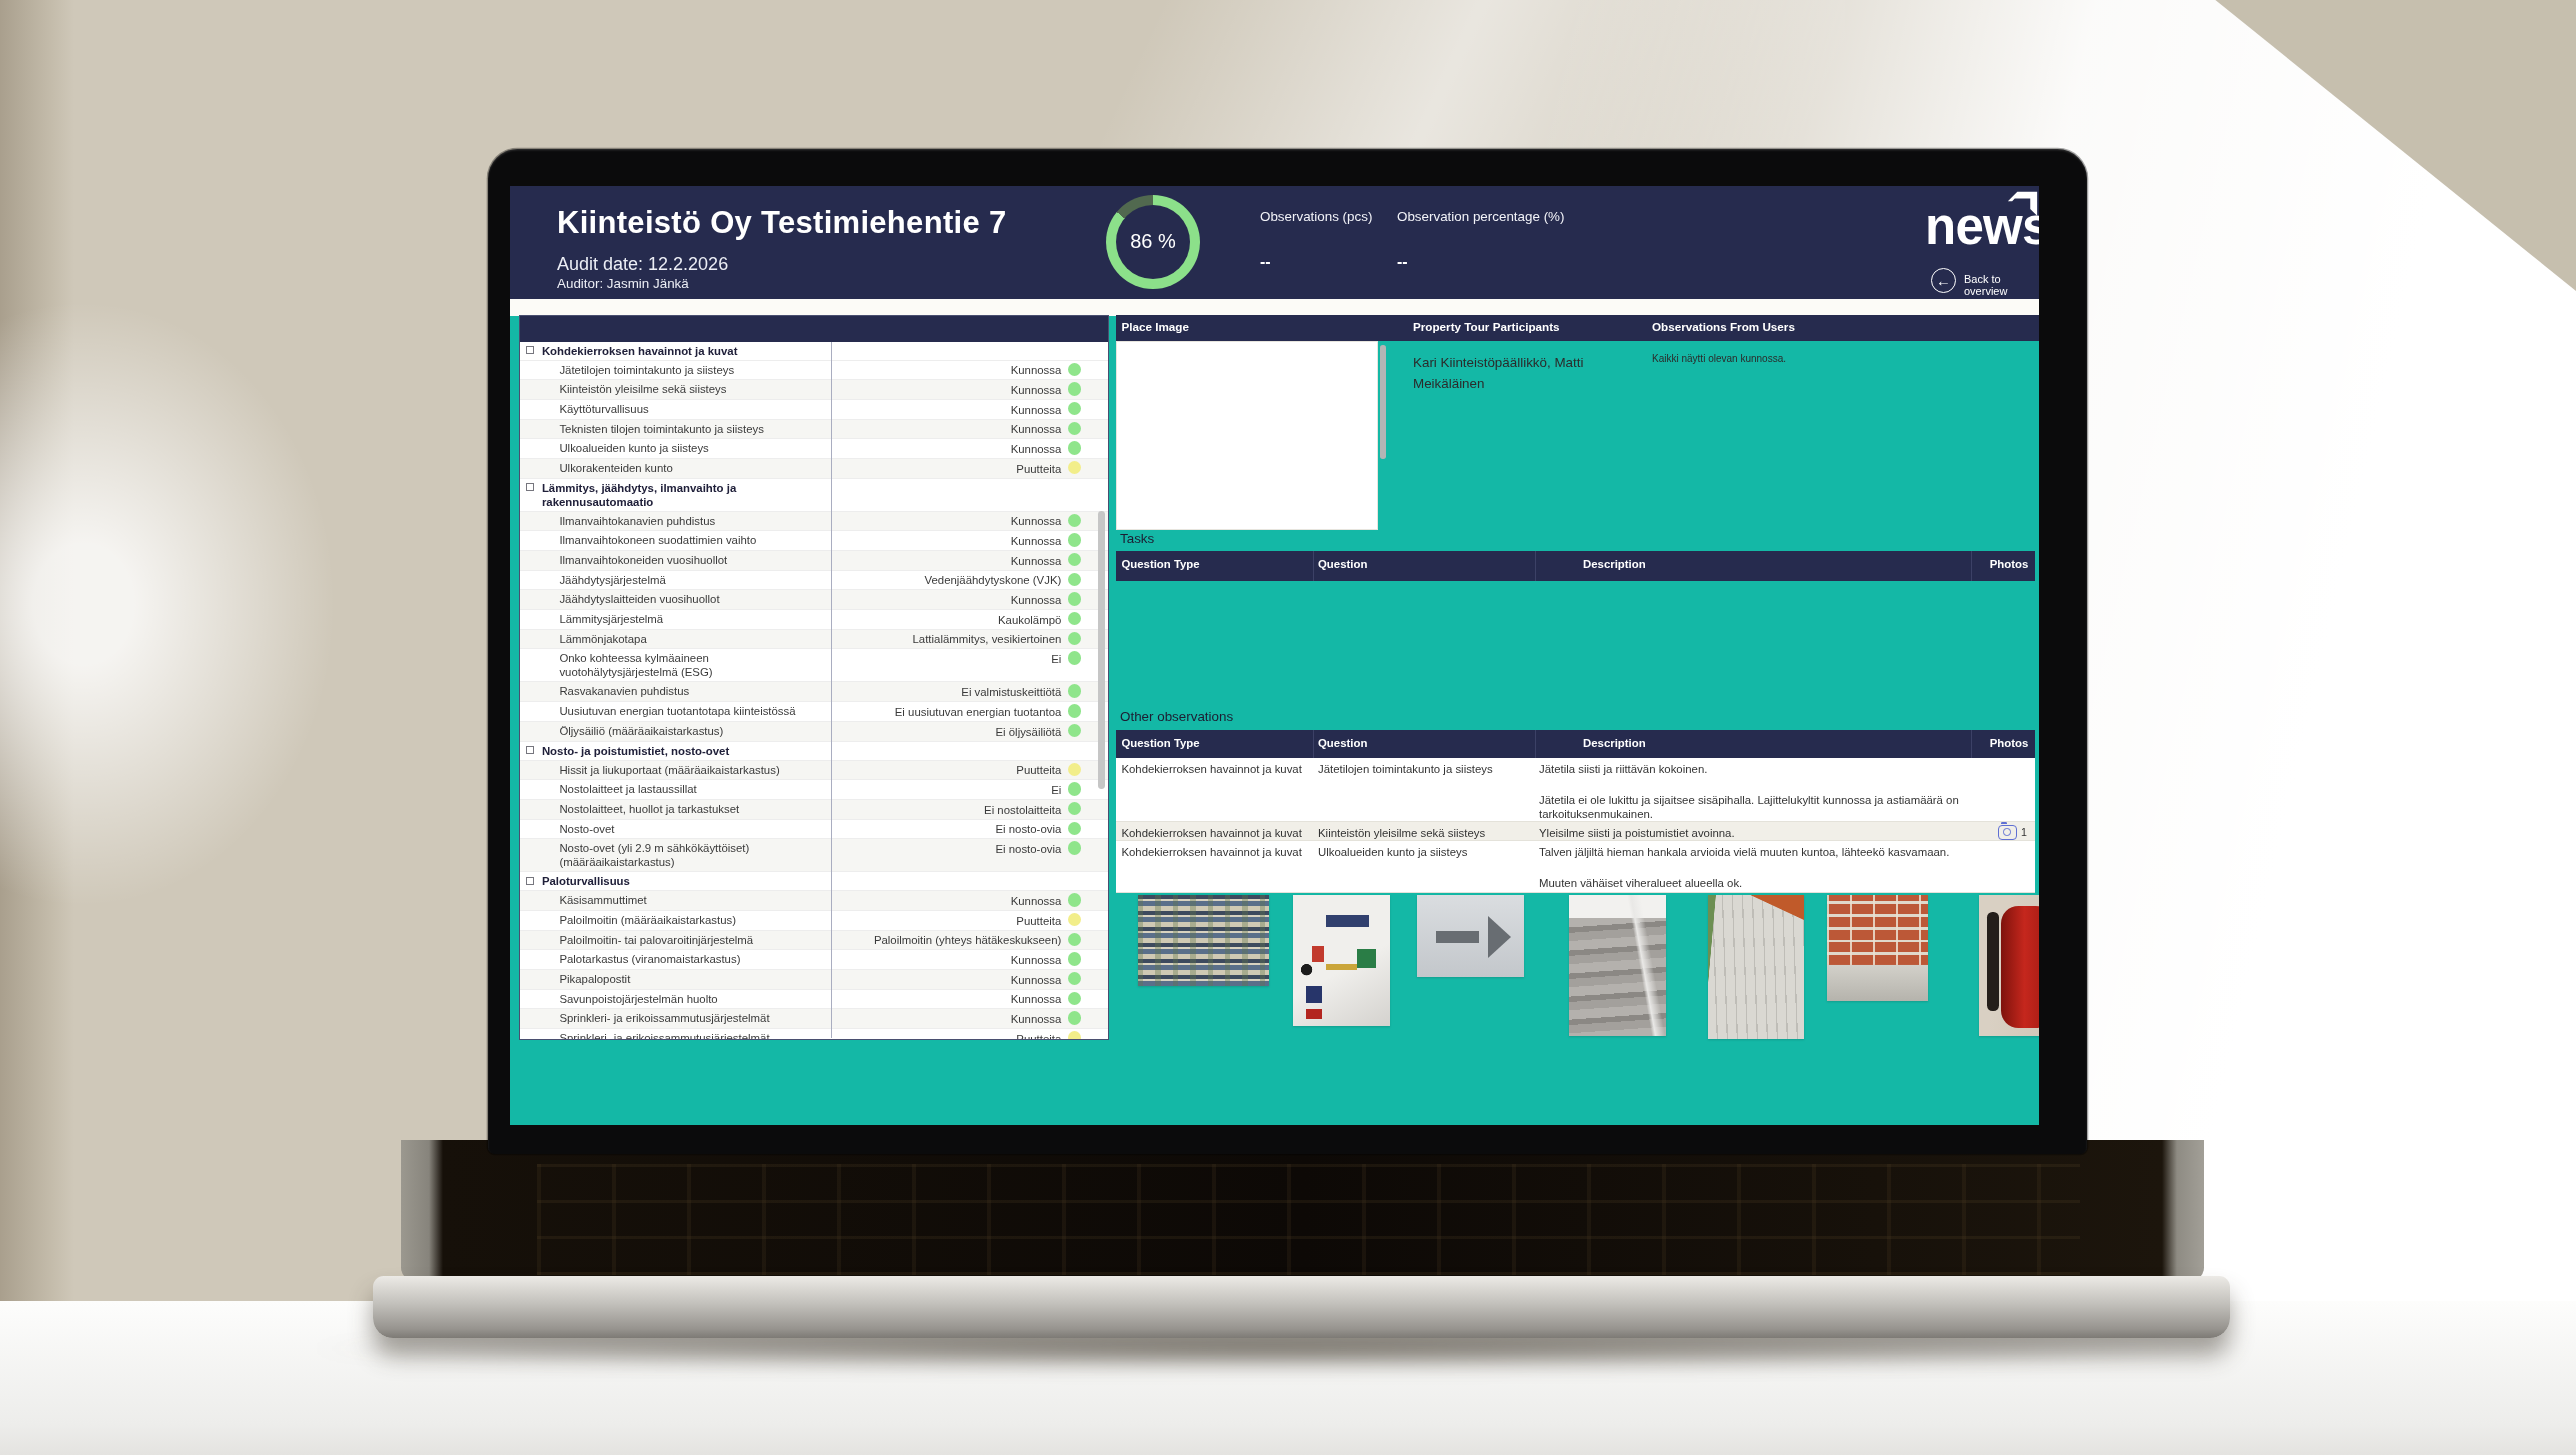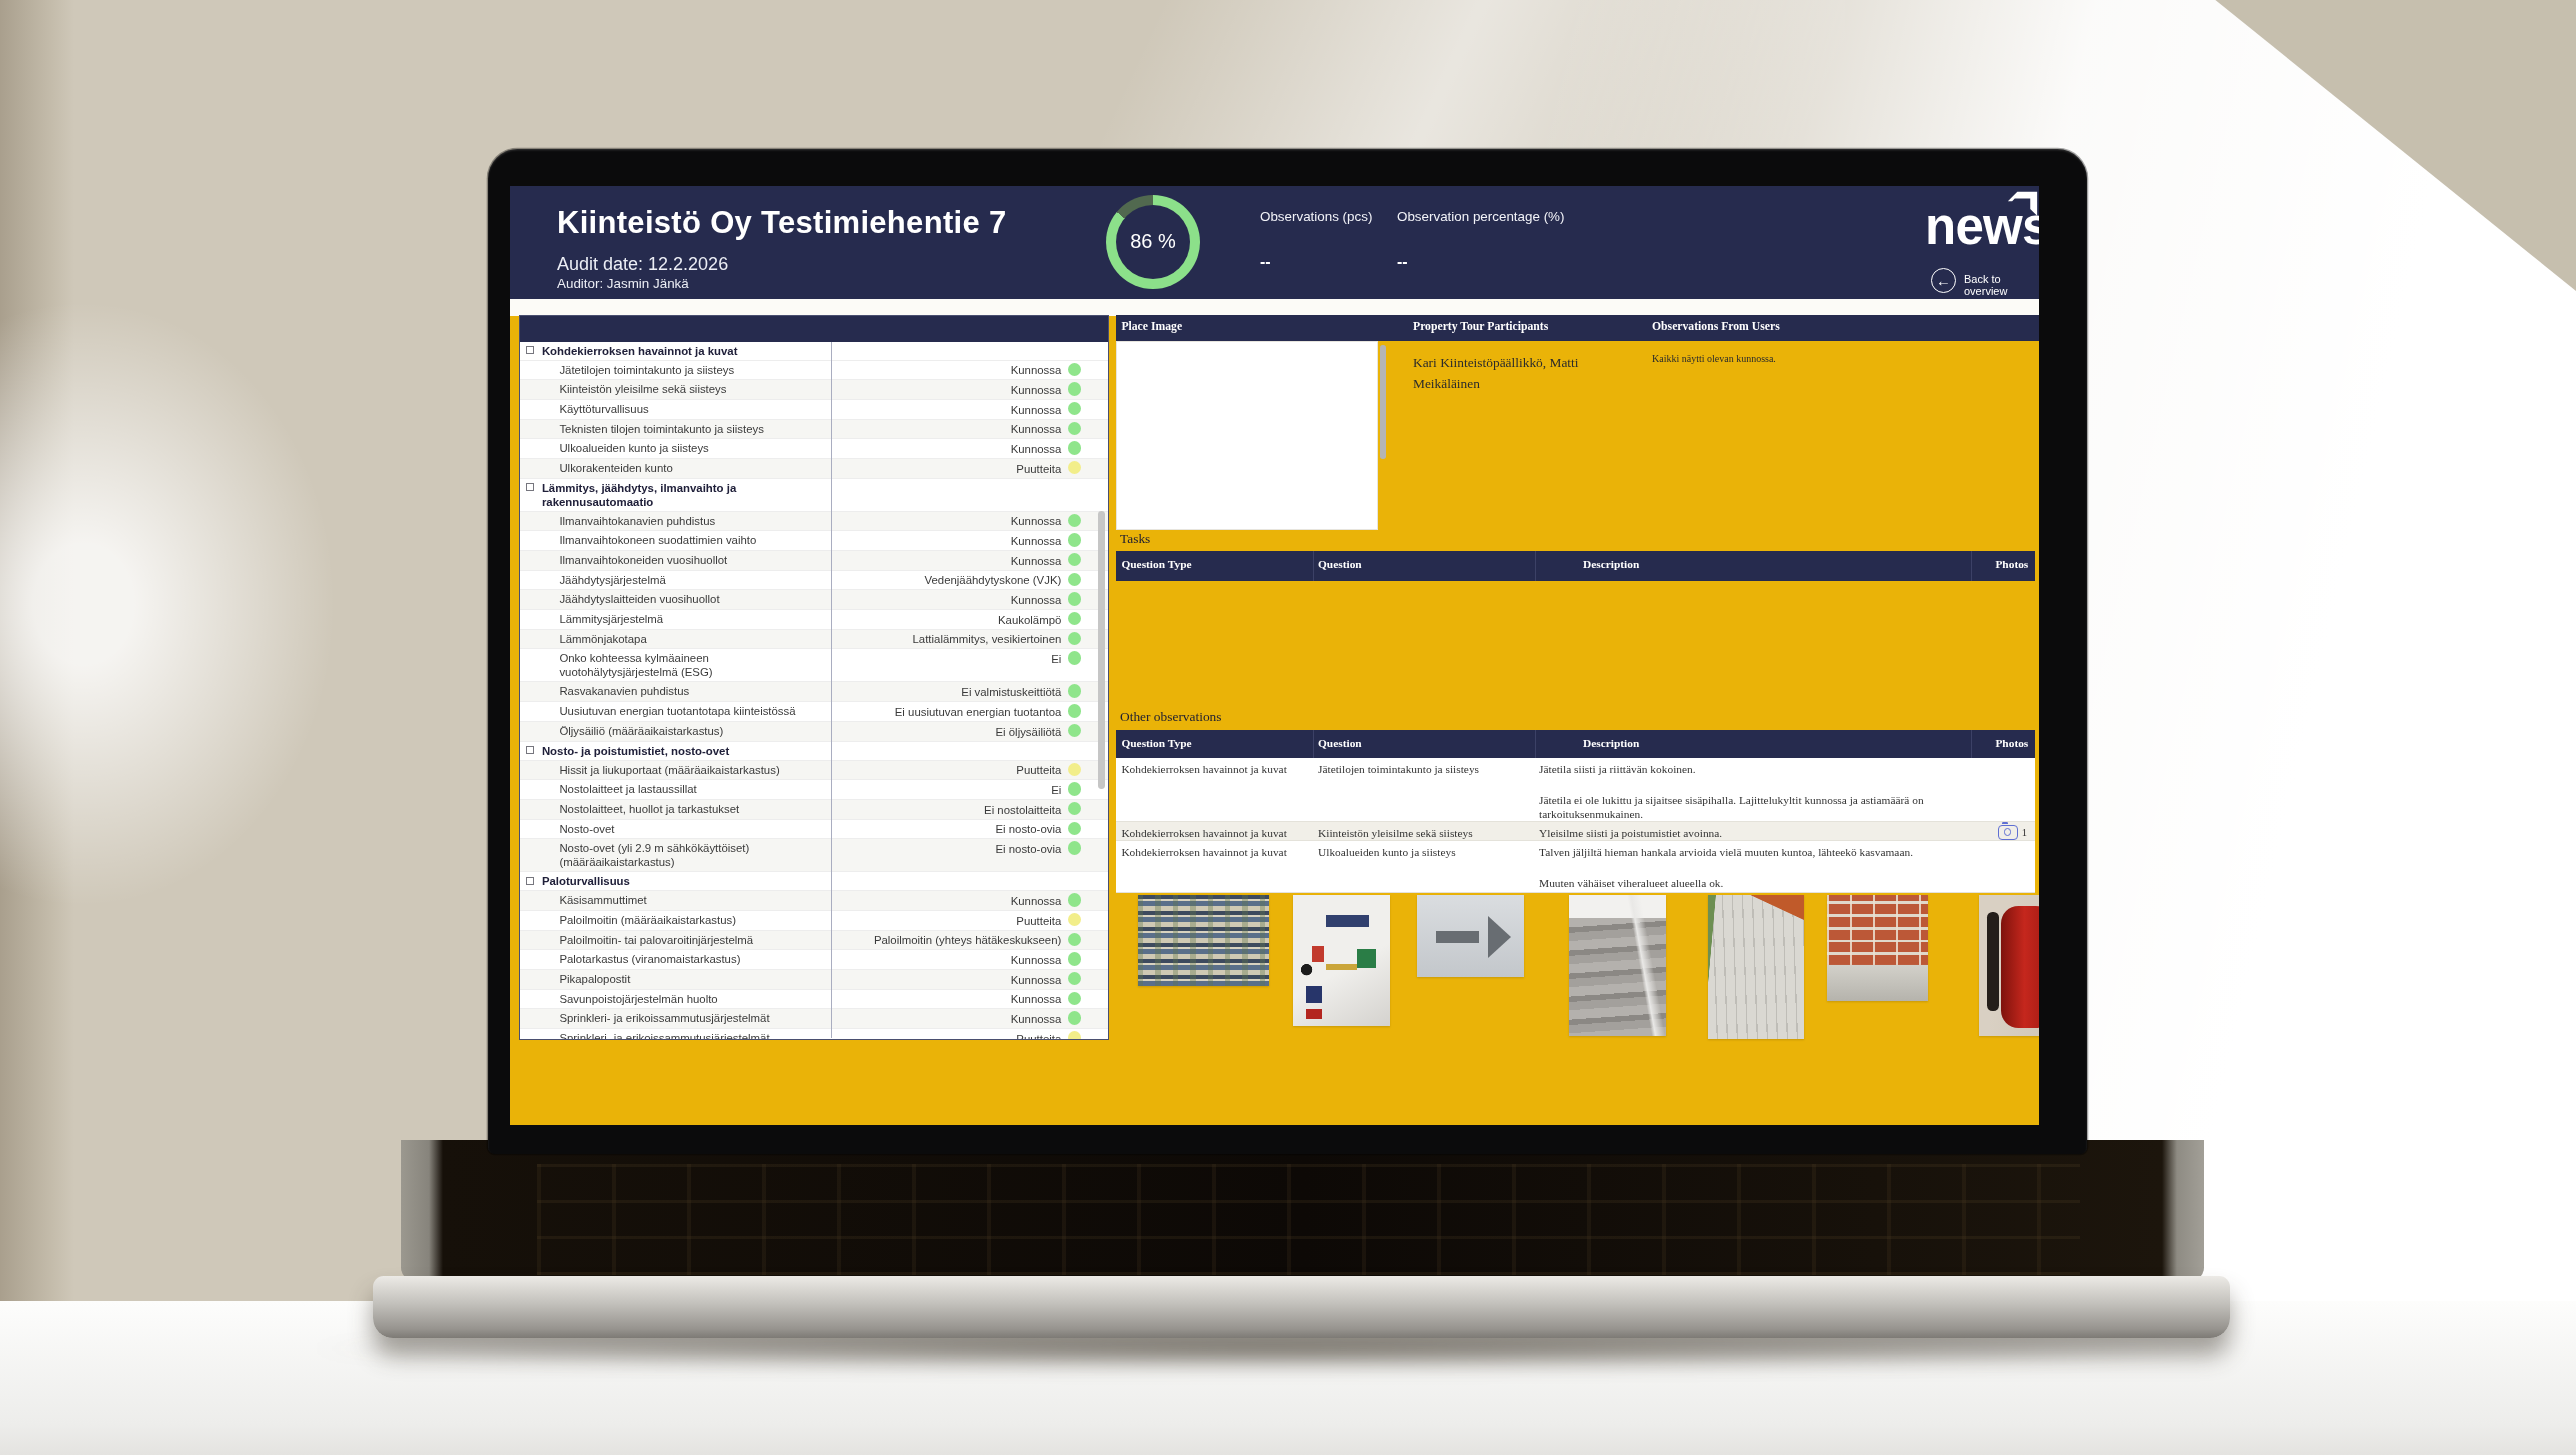--- a/index.html
+++ b/index.html
@@ -31,21 +31,21 @@
      repeating-linear-gradient(90deg,rgba(120,95,55,.25) 0 4px,rgba(0,0,0,0) 4px 75px),
      repeating-linear-gradient(0deg,rgba(150,120,70,.22) 0 2.7px,rgba(0,0,0,0) 2.7px 36px);}
   #laptop-base{position:absolute;left:373px;top:1276px;width:1857px;height:62px;
     border-radius:10.7px 10.7px 20px 20px;
     background:linear-gradient(#eceae6,#c2c0bb 45%,#97948f 85%,#7d7a75);
     box-shadow:0 17.4px 23px rgba(60,54,42,.45);}
   #laptop-screen{position:absolute;left:488px;top:149px;width:1599px;height:1005px;
     background:#0b0b0c;border-radius:29.5px 29.5px 6.7px 6.7px;
     box-shadow:0 0 0 1.3px rgba(0,0,0,.35), inset 0 1.3px 2px rgba(255,255,255,.15);}
   #screen{position:absolute;left:510px;top:186px;width:1529px;height:939px;
-    background:#eab308;overflow:hidden;}
+    background:#14b8a6;overflow:hidden;}
 
   
   #app-header{position:absolute;left:0;top:0;width:1529px;height:113px;background:#262b4e;color:#fff;}
   #page-title{position:absolute;left:47px;top:19px;font-size:31px;font-weight:700;letter-spacing:0.3px;}
   #audit-date{position:absolute;left:47px;top:68px;font-size:18px;color:#eceef5;}
   #auditor{position:absolute;left:47px;top:90px;font-size:13.4px;color:#eceef5;}
   #donut{position:absolute;left:596px;top:8.7px;width:94px;height:94px;border-radius:50%;}
   #donut-hole{position:absolute;left:10px;top:10px;width:74px;height:74px;border-radius:50%;
     background:#262b4e;display:flex;align-items:center;justify-content:center;}
   #donut-value{font-size:20px;font-weight:400;color:#fff;}
@@ -73,21 +73,21 @@
   .crow .qcell{width:311px;box-sizing:border-box;padding-right:10.7px;position:relative;}
   .crow.group .qcell{padding-left:21.5px;font-weight:700;color:#20203a;}
   .crow.item .qcell{padding-left:39px;}
   .expand-icon{position:absolute;left:5.4px;top:2.7px;width:6px;height:6px;border:1px solid #76767e;}
   .crow .acell{flex:1;display:flex;justify-content:flex-end;align-items:flex-start;padding-right:27px;}
   .status-text{margin-top:0.7px;}
   .status-dot{width:13.4px;height:13.4px;border-radius:50%;margin-left:6.7px;flex:0 0 auto;}
   #lp-scrollbar{position:absolute;right:3.4px;top:195px;width:6.7px;height:278px;background:#c6c6c6;border-radius:3.4px;}
 
   
-  #right-panel{position:absolute;left:606px;top:129px;width:924px;height:810px;overflow:hidden;font-family:Liberation Serif, serif;}
+  #right-panel{position:absolute;left:606px;top:129px;width:924px;height:810px;overflow:hidden;}
   .navy-band{position:absolute;left:0;width:924px;background:#262b4e;color:#fff;}
   #rp-header{top:0;height:25.5px;}
   .rp-col-label{position:absolute;top:5.4px;font-size:11.7px;font-weight:700;color:#fff;}
   #col-place{left:5.4px;} #col-participants{left:297px;} #col-users{left:536px;}
   #rp-image{position:absolute;left:0;top:25.5px;width:262px;height:189px;background:#fff;border:0.7px solid #e7e5de;box-sizing:border-box;}
   #rp-imgscroll{position:absolute;left:264px;top:30px;width:6px;height:114px;background:#b5b5b5;border-radius:2.7px;}
   #rp-participants{position:absolute;left:297px;top:38px;width:221px;font-size:13.4px;line-height:1.55;color:#2b2b2b;}
   #rp-observations{position:absolute;left:536px;top:38px;width:295px;font-size:10px;color:#2b2b2b;}
   .section-label{position:absolute;left:4px;font-size:13.4px;color:#1d1d32;}
   #tasks-label{top:216px;} #other-label{top:394px;}

